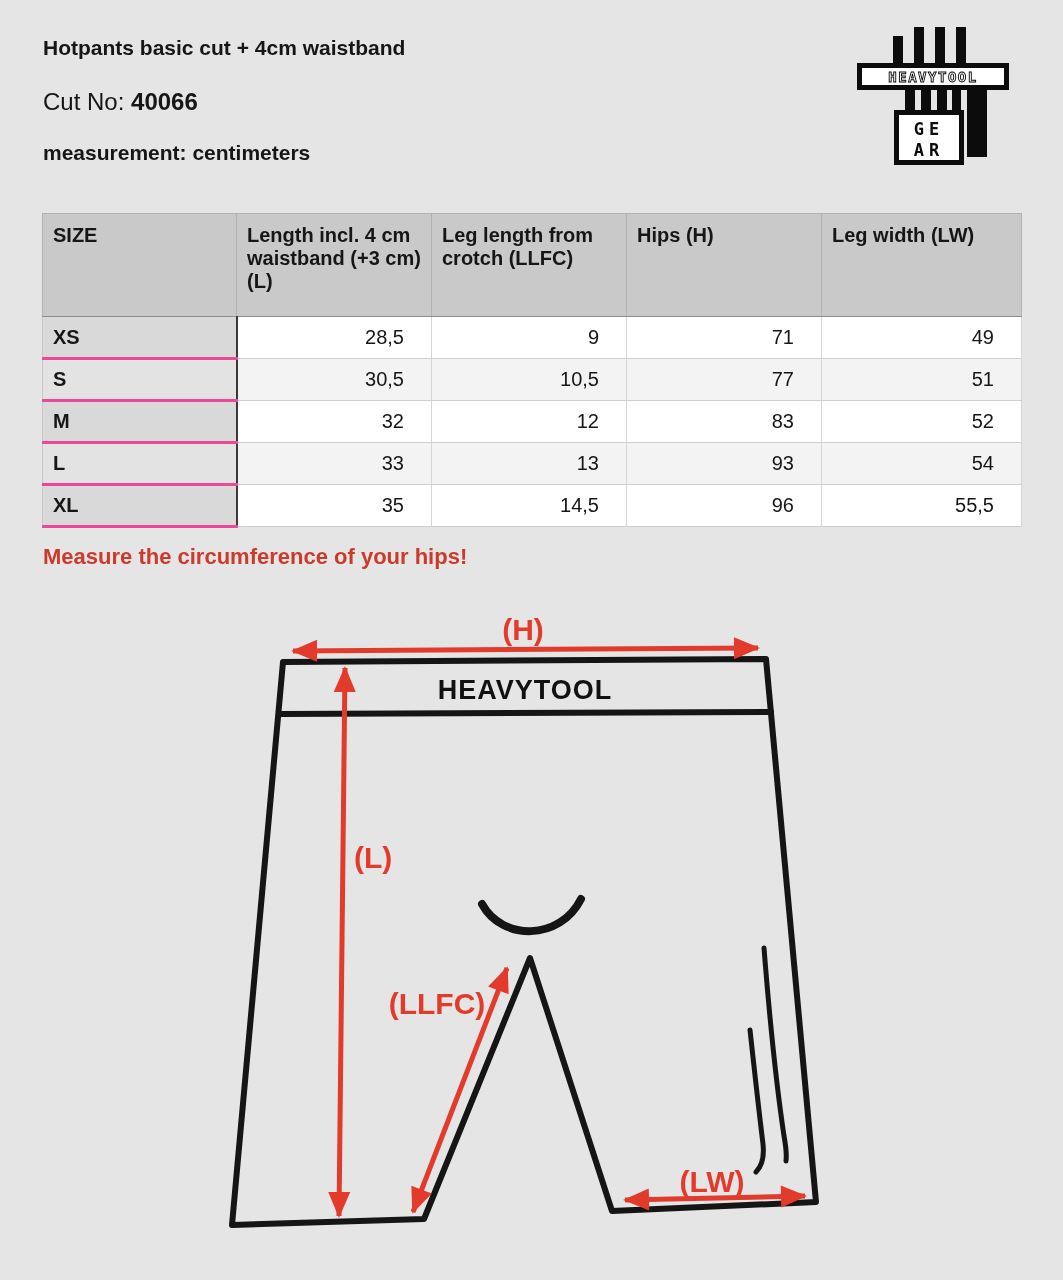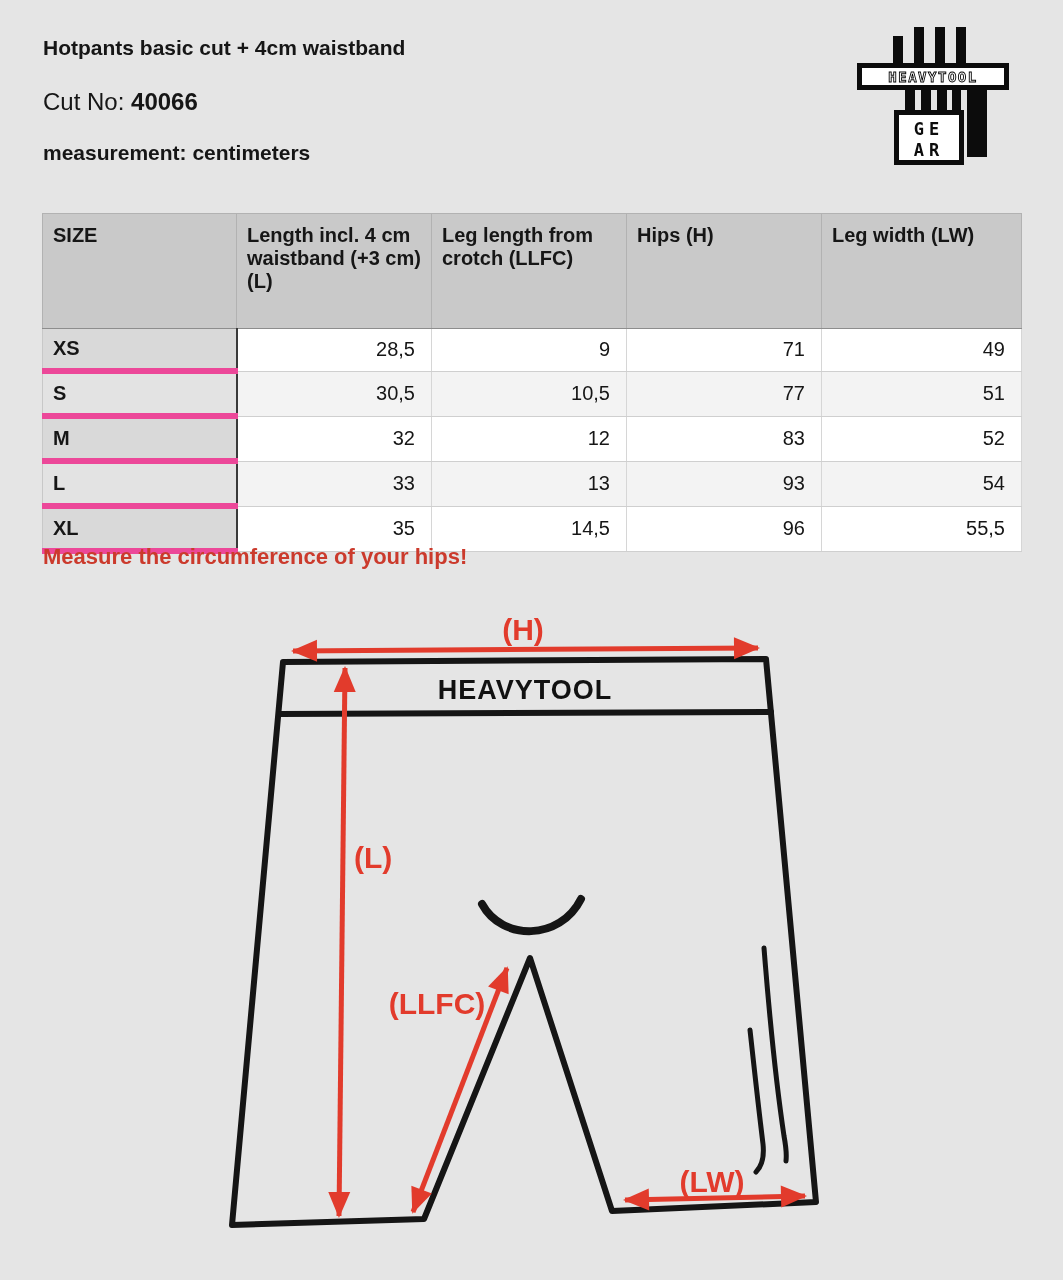--- a/index.html
+++ b/index.html
@@ -13,29 +13,29 @@
   .measure-line{position:absolute;left:43px;top:141px;font-size:21px;font-weight:bold;}
 
   
   .logo{position:absolute;left:850px;top:10px;}
   .logo text{font-family:"DejaVu Sans Mono","Liberation Mono",monospace;font-weight:bold;}
 
   
   .size-table{position:absolute;left:42px;top:213px;border-collapse:collapse;table-layout:fixed;
               width:979px;font-size:20px;}
   .size-table thead th{background:#c9c9c9;height:92px;vertical-align:top;text-align:left;
-              font-weight:bold;padding:10px 10px 12px 10px;line-height:1.15;
+              font-weight:bold;padding:10px 10px 0 10px;line-height:1.15;
               border:1px solid #b2b2b2;border-bottom:1px solid #8d8d8d;}
   .size-table col.c0{width:194px;} .size-table col.c1{width:195px;}
   .size-table col.c2{width:195px;} .size-table col.c3{width:195px;}
   .size-table col.c4{width:200px;}
   .size-table tbody th{background:#d9d9d9;text-align:left;font-weight:bold;padding:8px 10px;
-              border-right:2px solid #3a3a3a;border-bottom:6px solid #ec4899;border-left:1px solid #c8c8c8;}
+              border-right:2px solid #3a3a3a;border-bottom:3px solid #ec4899;border-left:1px solid #c8c8c8;}
   .size-table tbody tr:nth-child(even) th{background:#e3e3e3;}
-  .size-table tbody td{height:41px;text-align:right;padding:0 16px;background:#ffffff;
+  .size-table tbody td{height:41px;text-align:right;padding:0 27px;background:#ffffff;
               border-bottom:1px solid #cfcfcf;border-right:1px solid #d6d6d6;}
   .size-table tbody tr:nth-child(even) td{background:#f3f3f3;}
 
   
   .hips-note{position:absolute;left:43px;top:544px;font-size:22px;font-weight:bold;
              color:#cb3a2c;}
 
   
   .diagram{position:absolute;left:0;top:595px;}
   .sketch{fill:none;stroke:#151515;stroke-width:6;stroke-linecap:round;stroke-linejoin:round;}

